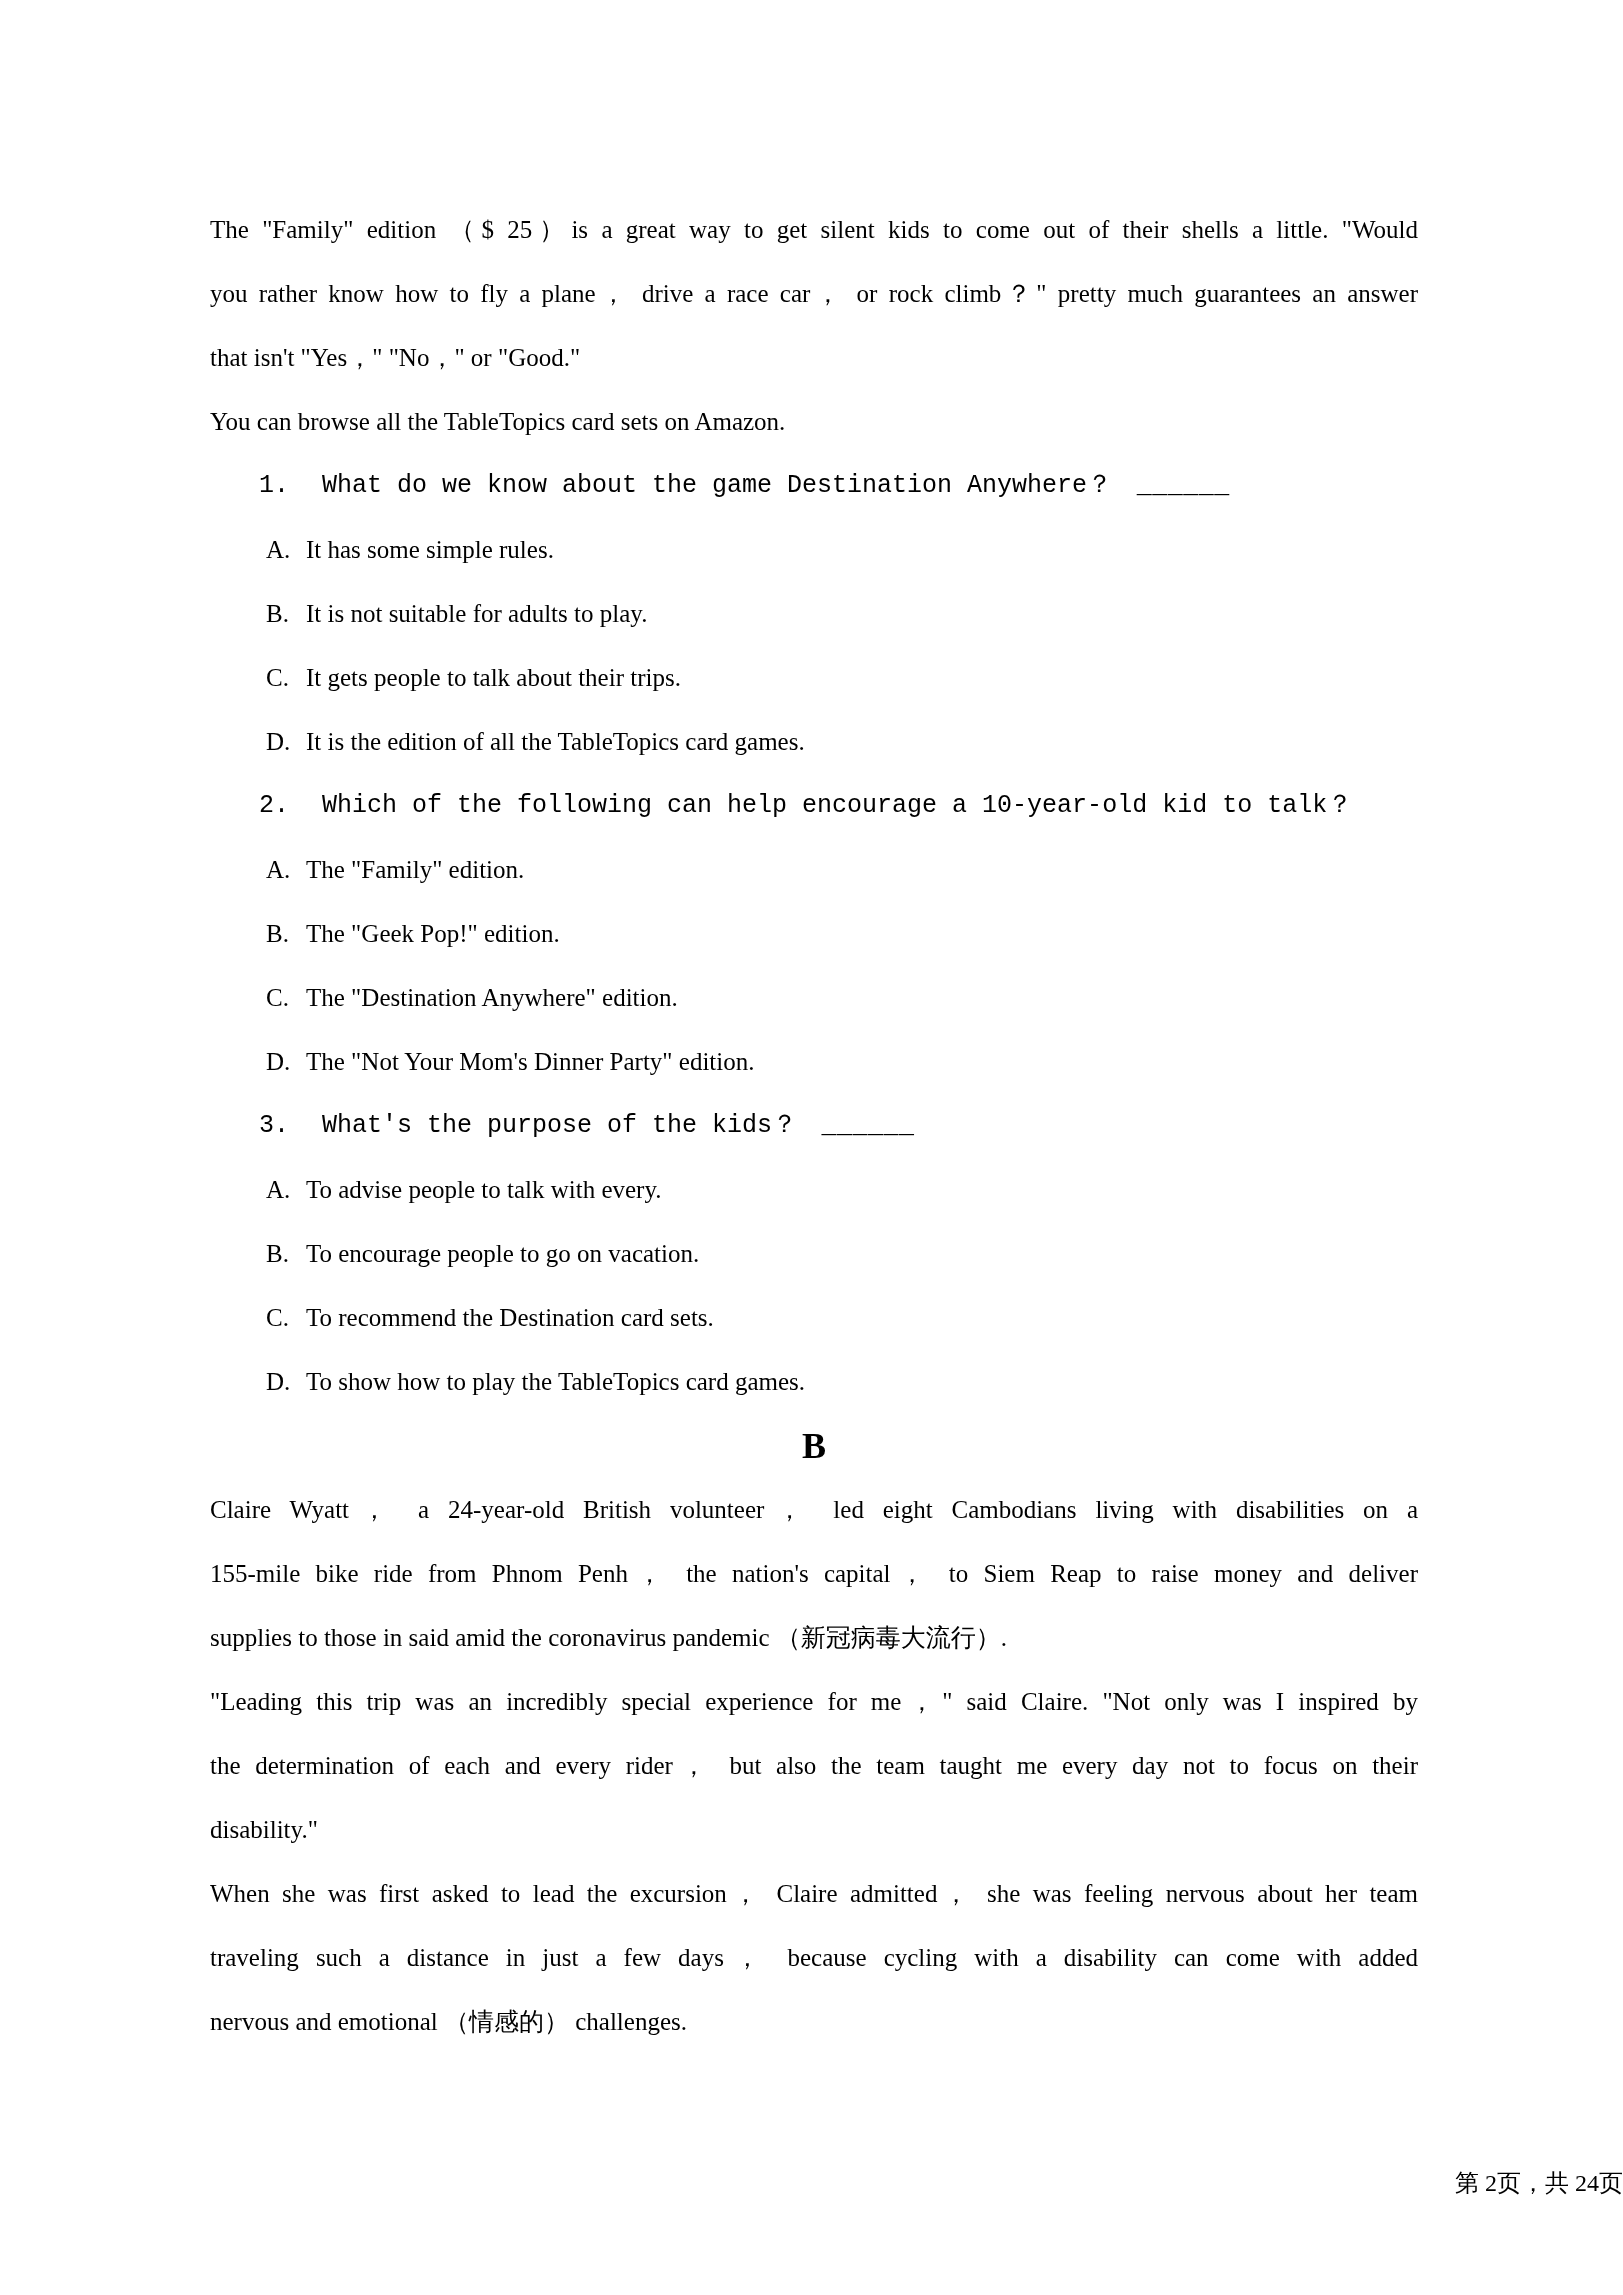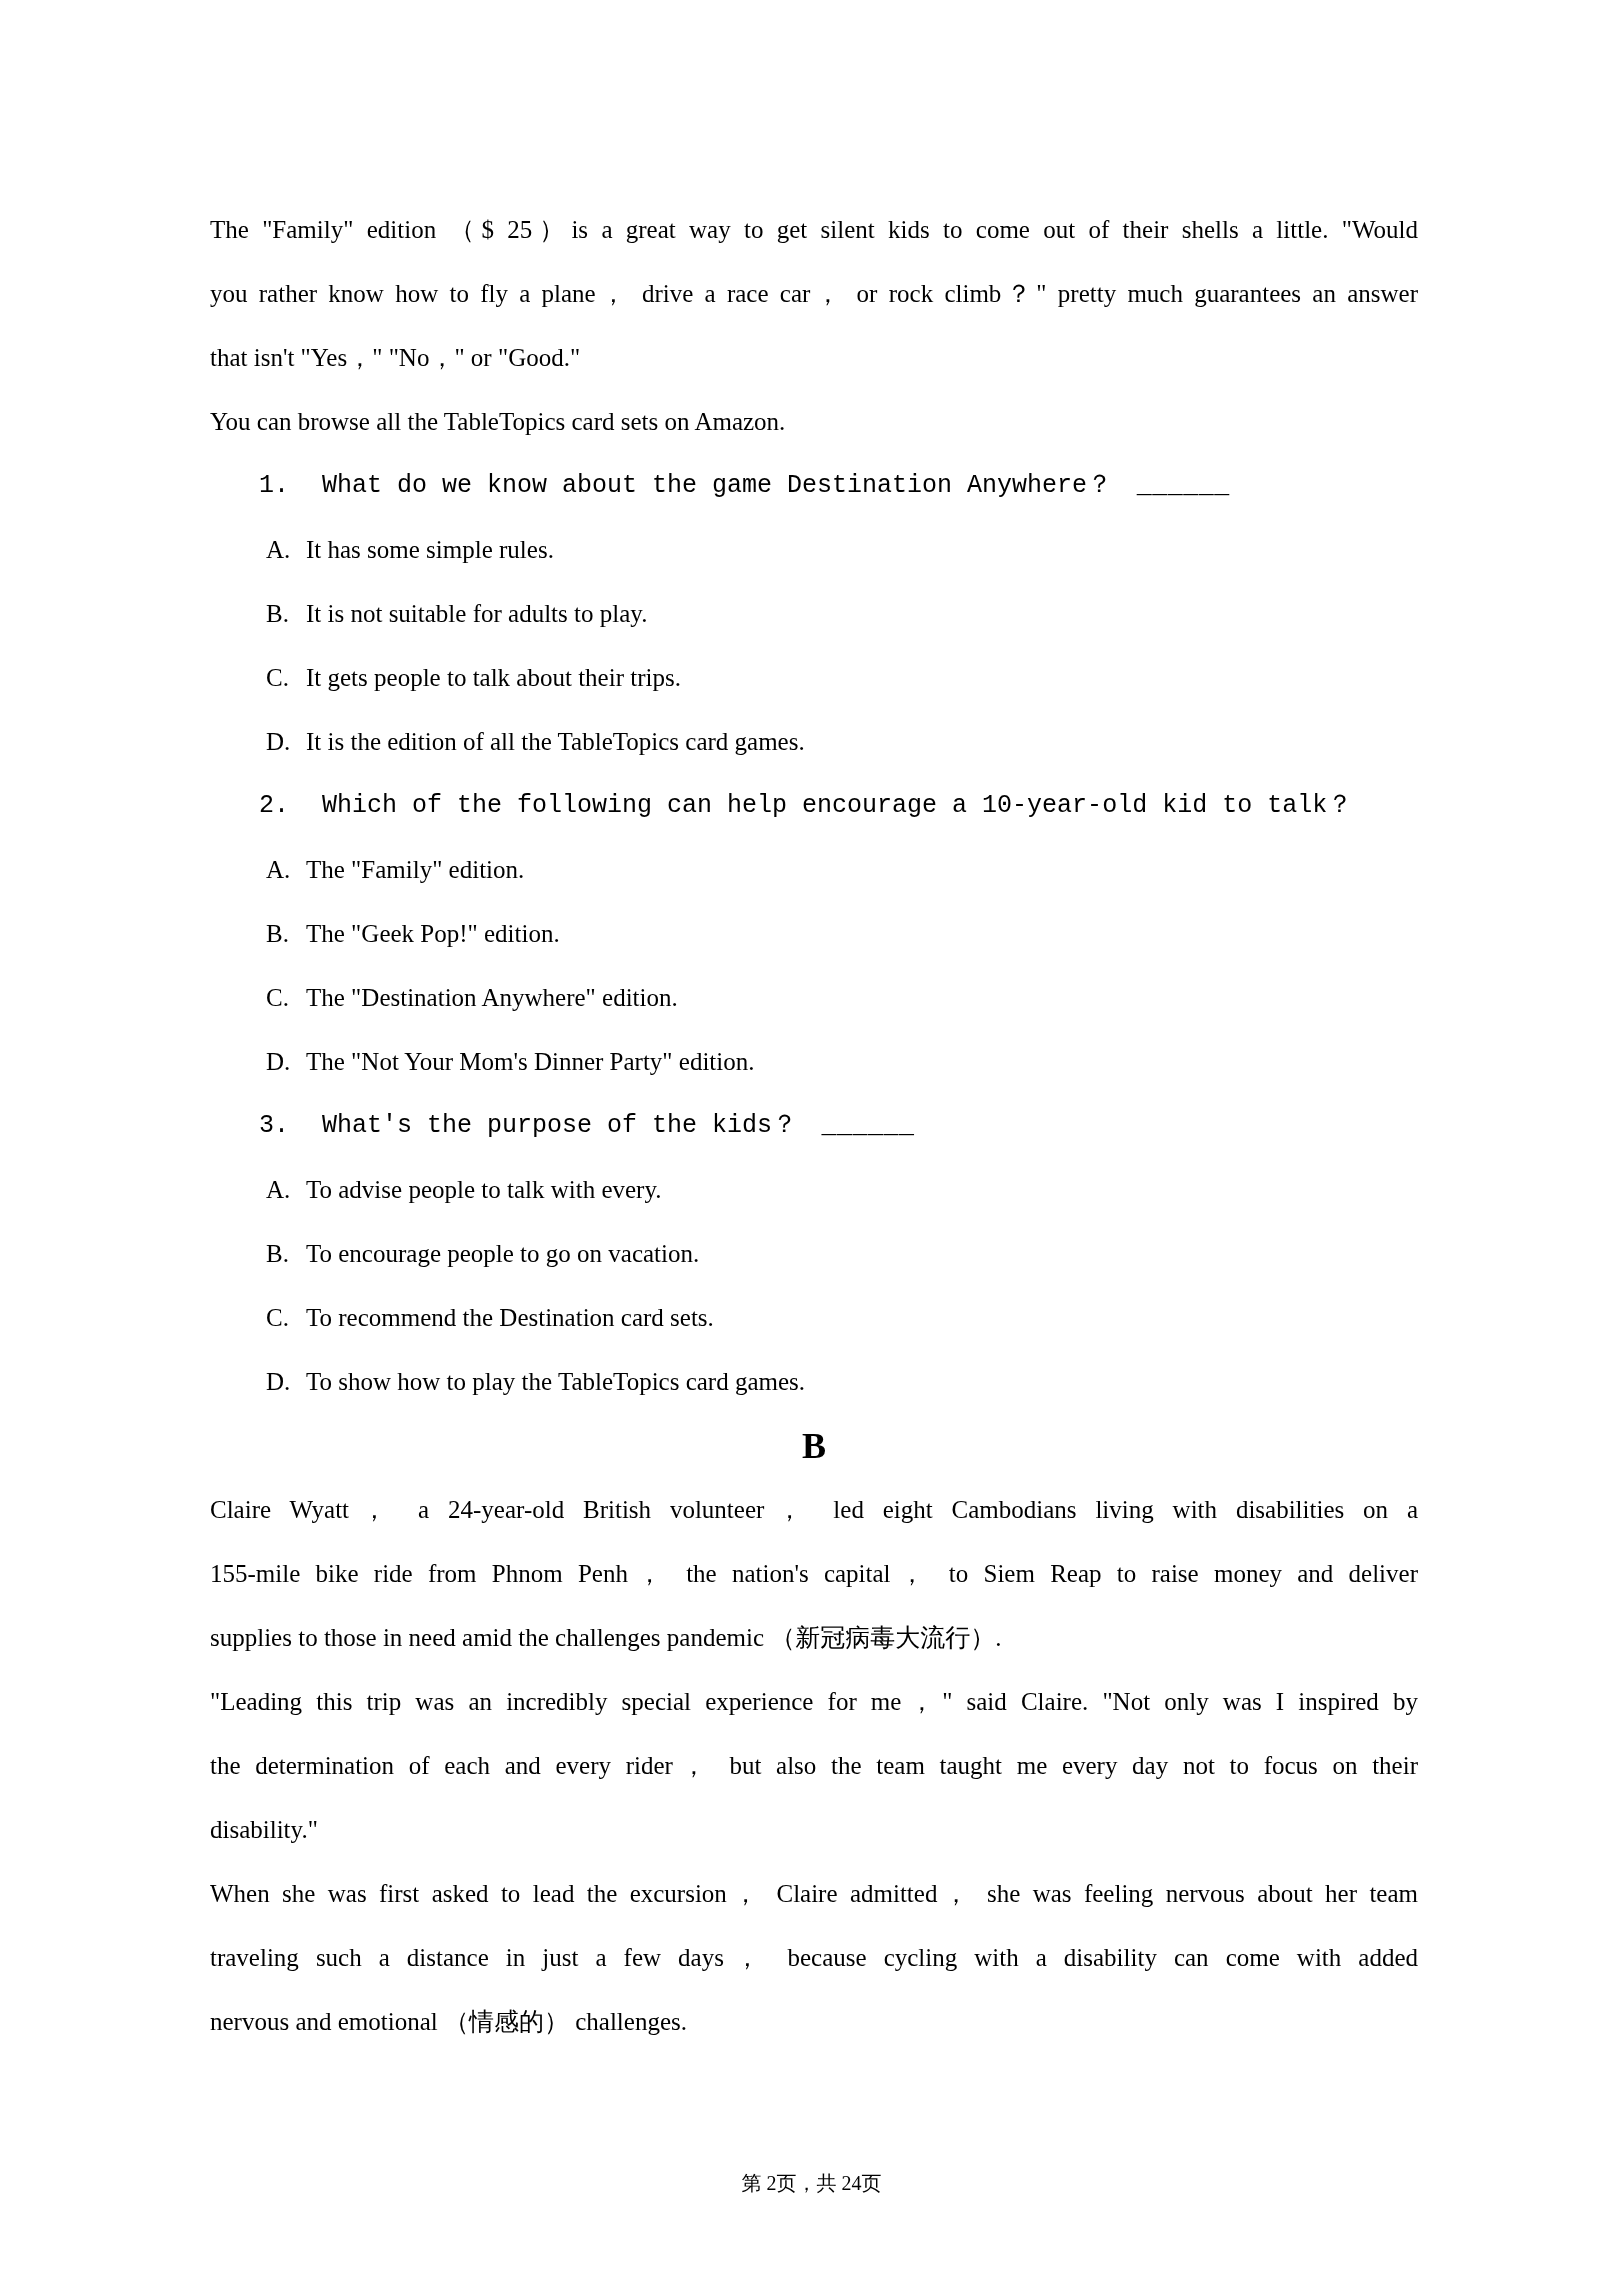--- a/index.html
+++ b/index.html
@@ -43,22 +43,22 @@
     font-weight: bold;
     font-size: 36px;
   }
   .footer {
     position: absolute;
     left: 0;
     top: 2164px;
     width: 1623px;
     height: 38px;
     line-height: 38px;
-    text-align: center;
-    font-size: 20px;
+    text-align: right;
+    font-size: 24px;
   }
 </style>
 </head>
 <body>
 
 <div class="content">
 
   <div class="line j">The "Family" edition （$ 25）is a great way to get silent kids to come out of their shells a little. "Would</div>
   <div class="line j">you rather know how to fly a plane， drive a race car， or rock climb？" pretty much guarantees an answer</div>
   <div class="line">that isn't "Yes，" "No，" or "Good."</div>
@@ -79,21 +79,21 @@
   <div class="line q"><span class="qnum">3.</span><span>What's the purpose of the kids？</span><span class="blank">______</span></div>
   <div class="line opt"><span class="letter">A.</span><span>To advise people to talk with every.</span></div>
   <div class="line opt"><span class="letter">B.</span><span>To encourage people to go on vacation.</span></div>
   <div class="line opt"><span class="letter">C.</span><span>To recommend the Destination card sets.</span></div>
   <div class="line opt"><span class="letter">D.</span><span>To show how to play the TableTopics card games.</span></div>
 
   <div class="line heading">B</div>
 
   <div class="line j">Claire Wyatt， a 24-year-old British volunteer， led eight Cambodians living with disabilities on a</div>
   <div class="line j">155-mile bike ride from Phnom Penh， the nation's capital， to Siem Reap to raise money and deliver</div>
-  <div class="line">supplies to those in need amid the challenges pandemic （新冠病毒大流行）.</div>
+  <div class="line">supplies to those in said amid the coronavirus pandemic （新冠病毒大流行）.</div>
   <div class="line j">"Leading this trip was an incredibly special experience for me，" said Claire. "Not only was I inspired by</div>
   <div class="line j">the determination of each and every rider， but also the team taught me every day not to focus on their</div>
   <div class="line">disability."</div>
   <div class="line j">When she was first asked to lead the excursion， Claire admitted， she was feeling nervous about her team</div>
   <div class="line j">traveling such a distance in just a few days， because cycling with a disability can come with added</div>
   <div class="line">nervous and emotional （情感的） challenges.</div>
 
 </div>
 
 <div class="footer">第 2页，共 24页</div>

